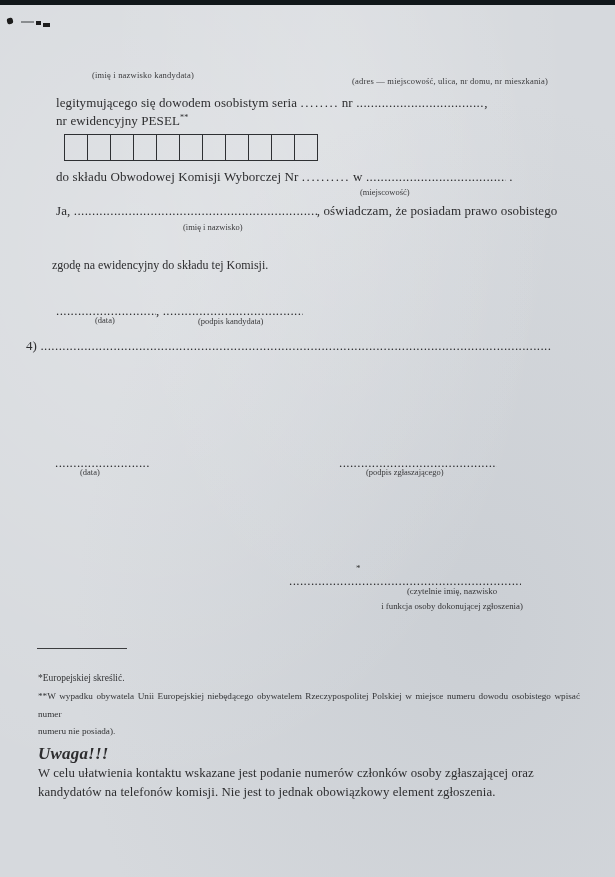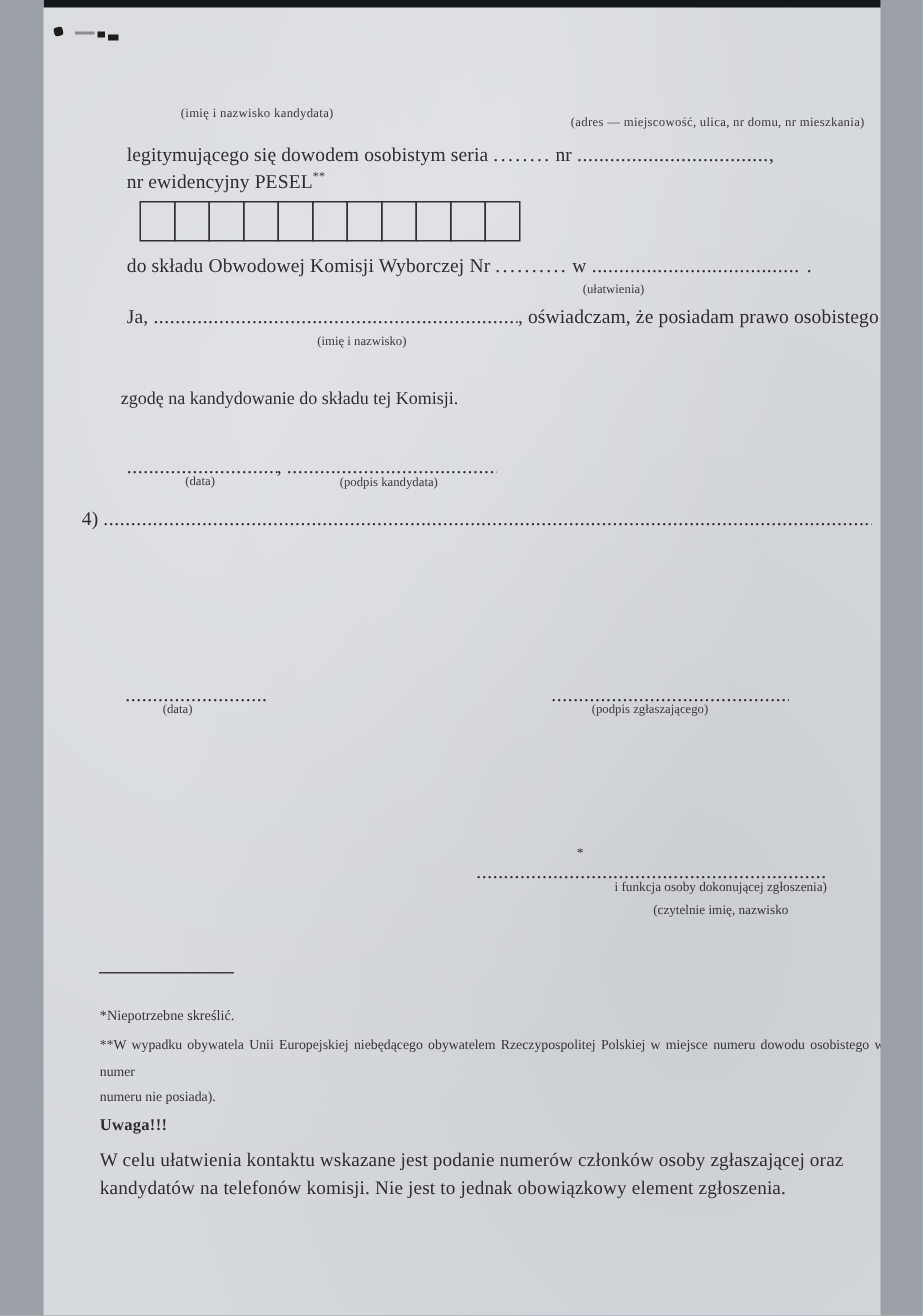--- a/index.html
+++ b/index.html
@@ -3,21 +3,21 @@
 <meta charset="utf-8">
 <style>
   :root{
     --paper:#d6d9dd;
     --ink:#2d2d2f;
     --strip:#11171a;
   }
   html,body{margin:0;padding:0;background:#9aa0a6;}
   .page{
     position:relative;
-    width:558px;height:877px;
+    width:615px;height:877px;
     margin:0 auto;
     background:
       radial-gradient(ellipse at 22% 28%, rgba(255,255,255,.22), transparent 62%),
       radial-gradient(ellipse at 78% 72%, rgba(158,166,176,.20), transparent 60%),
       radial-gradient(ellipse at 55% 10%, rgba(255,255,255,.14), transparent 50%),
       var(--paper);
     overflow:hidden;
     font-family:"Liberation Serif", serif;
     color:var(--ink);
   }
@@ -43,21 +43,21 @@
   .pesel-row{position:absolute;left:64px;top:134px;font-size:0;}
   .pesel-cell{display:inline-block;width:22px;height:25px;border:1px solid #2e3033;margin-left:-1px;}
   .pesel-cell:first-child{margin-left:0;}
 
   .para{position:absolute;font-size:12px;line-height:17px;white-space:nowrap;}
   .jl{white-space:normal;text-align:justify;text-align-last:justify;}
 
   .fn{position:absolute;font-size:9.2px;line-height:17.5px;color:#333436;white-space:nowrap;}
   .fn .jl{white-space:normal;}
 
-  .notice-title{position:absolute;font-size:11px;font-weight:bold;letter-spacing:.2px;}
+  .notice-title{position:absolute;font-size:17px;font-weight:bold;letter-spacing:.2px;font-style:italic;}
   .notice-line{position:absolute;font-size:12.8px;letter-spacing:.1px;white-space:nowrap;}
 
   .reporter-captions{position:absolute;left:332px;top:584px;width:240px;text-align:center;}
   .reporter-captions div{font-size:8.8px;color:#353537;line-height:15px;}
 
   .sep{position:absolute;left:37px;top:648px;width:90px;border-top:1.2px solid #3c3d3f;}
   .star{position:absolute;font-size:9px;color:#333;}
 </style>
 </head>
 <body>
@@ -85,29 +85,29 @@
   </div>
   <div class="pesel-row"><span class="pesel-cell"></span><span class="pesel-cell"></span><span class="pesel-cell"></span><span class="pesel-cell"></span><span class="pesel-cell"></span><span class="pesel-cell"></span><span class="pesel-cell"></span><span class="pesel-cell"></span><span class="pesel-cell"></span><span class="pesel-cell"></span><span class="pesel-cell"></span></div>
 
   <div class="t main" style="left:56px;top:169px">
     <span>do składu Obwodowej Komisji Wyborczej Nr</span>
     <span class="dots sparse" style="width:48px">..............................................................................................................................................................................................................................</span>
     <span>w</span>
     <span class="dots" style="width:140px">..............................................................................................................................................................................................................................</span>
     <span>.</span>
   </div>
-  <div class="t cap" style="left:360px;top:187px">(ułatwienia)</div>
+  <div class="t cap" style="left:360px;top:187px">(miejscowość)</div>
 
   <div class="t main" style="left:56px;top:203px">
     <span>Ja,</span>
     <span class="dots" style="width:243px">..............................................................................................................................................................................................................................</span><span>, oświadczam, że posiadam prawo osobistego</span>
   </div>
   <div class="t cap" style="left:183px;top:222px">(imię i nazwisko)</div>
 
-  <div class="para" style="left:52px;top:257px">zgodę na kandydowanie do składu tej Komisji.</div>
+  <div class="para" style="left:52px;top:257px">zgodę na ewidencyjny do składu tej Komisji.</div>
 
   <div class="t main" style="left:56px;top:303px">
     <span class="dots" style="width:100px">..............................................................................................................................................................................................................................</span><span>,</span>
     <span class="dots" style="width:140px">..............................................................................................................................................................................................................................</span>
   </div>
   <div class="t cap" style="left:95px;top:315px">(data)</div>
   <div class="t cap" style="left:198px;top:316px">(podpis kandydata)</div>
 
   <div class="t main" style="left:26px;top:338px">
     <span>4)</span>
@@ -121,26 +121,26 @@
   <div class="t main" style="left:339px;top:455px">
     <span class="dots" style="width:158px">..............................................................................................................................................................................................................................</span>
   </div>
   <div class="t cap" style="left:366px;top:467px">(podpis zgłaszającego)</div>
 
   <div class="star" style="left:356px;top:563px">*</div>
   <div class="t main" style="left:289px;top:573px">
     <span class="dots" style="width:232px">..............................................................................................................................................................................................................................</span>
   </div>
   <div class="reporter-captions">
+    <div>(czytelnie imię, nazwisko</div>
     <div>i funkcja osoby dokonującej zgłoszenia)</div>
-    <div>(czytelnie imię, nazwisko</div>
   </div>
 
   <div class="sep"></div>
-  <div class="fn" style="left:38px;top:670px;font-size:9.5px">*Niepotrzebne skreślić.</div>
+  <div class="fn" style="left:38px;top:670px;font-size:9.5px">*Europejskiej skreślić.</div>
   <div class="fn" style="left:38px;top:688px;width:542px">
     <div class="jl">**W wypadku obywatela Unii Europejskiej niebędącego obywatelem Rzeczypospolitej Polskiej w miejsce numeru dowodu osobistego wpisać numer</div>
     <div>numeru nie posiada).</div>
   </div>
 
   <div class="notice-title" style="left:38px;top:744px">Uwaga!!!</div>
   <div class="notice-line" style="left:38px;top:766px">W celu ułatwienia kontaktu wskazane jest podanie numerów członków osoby zgłaszającej oraz</div>
   <div class="notice-line" style="left:38px;top:785px">kandydatów na telefonów komisji. Nie jest to jednak obowiązkowy element zgłoszenia.</div>
 
 </div>

